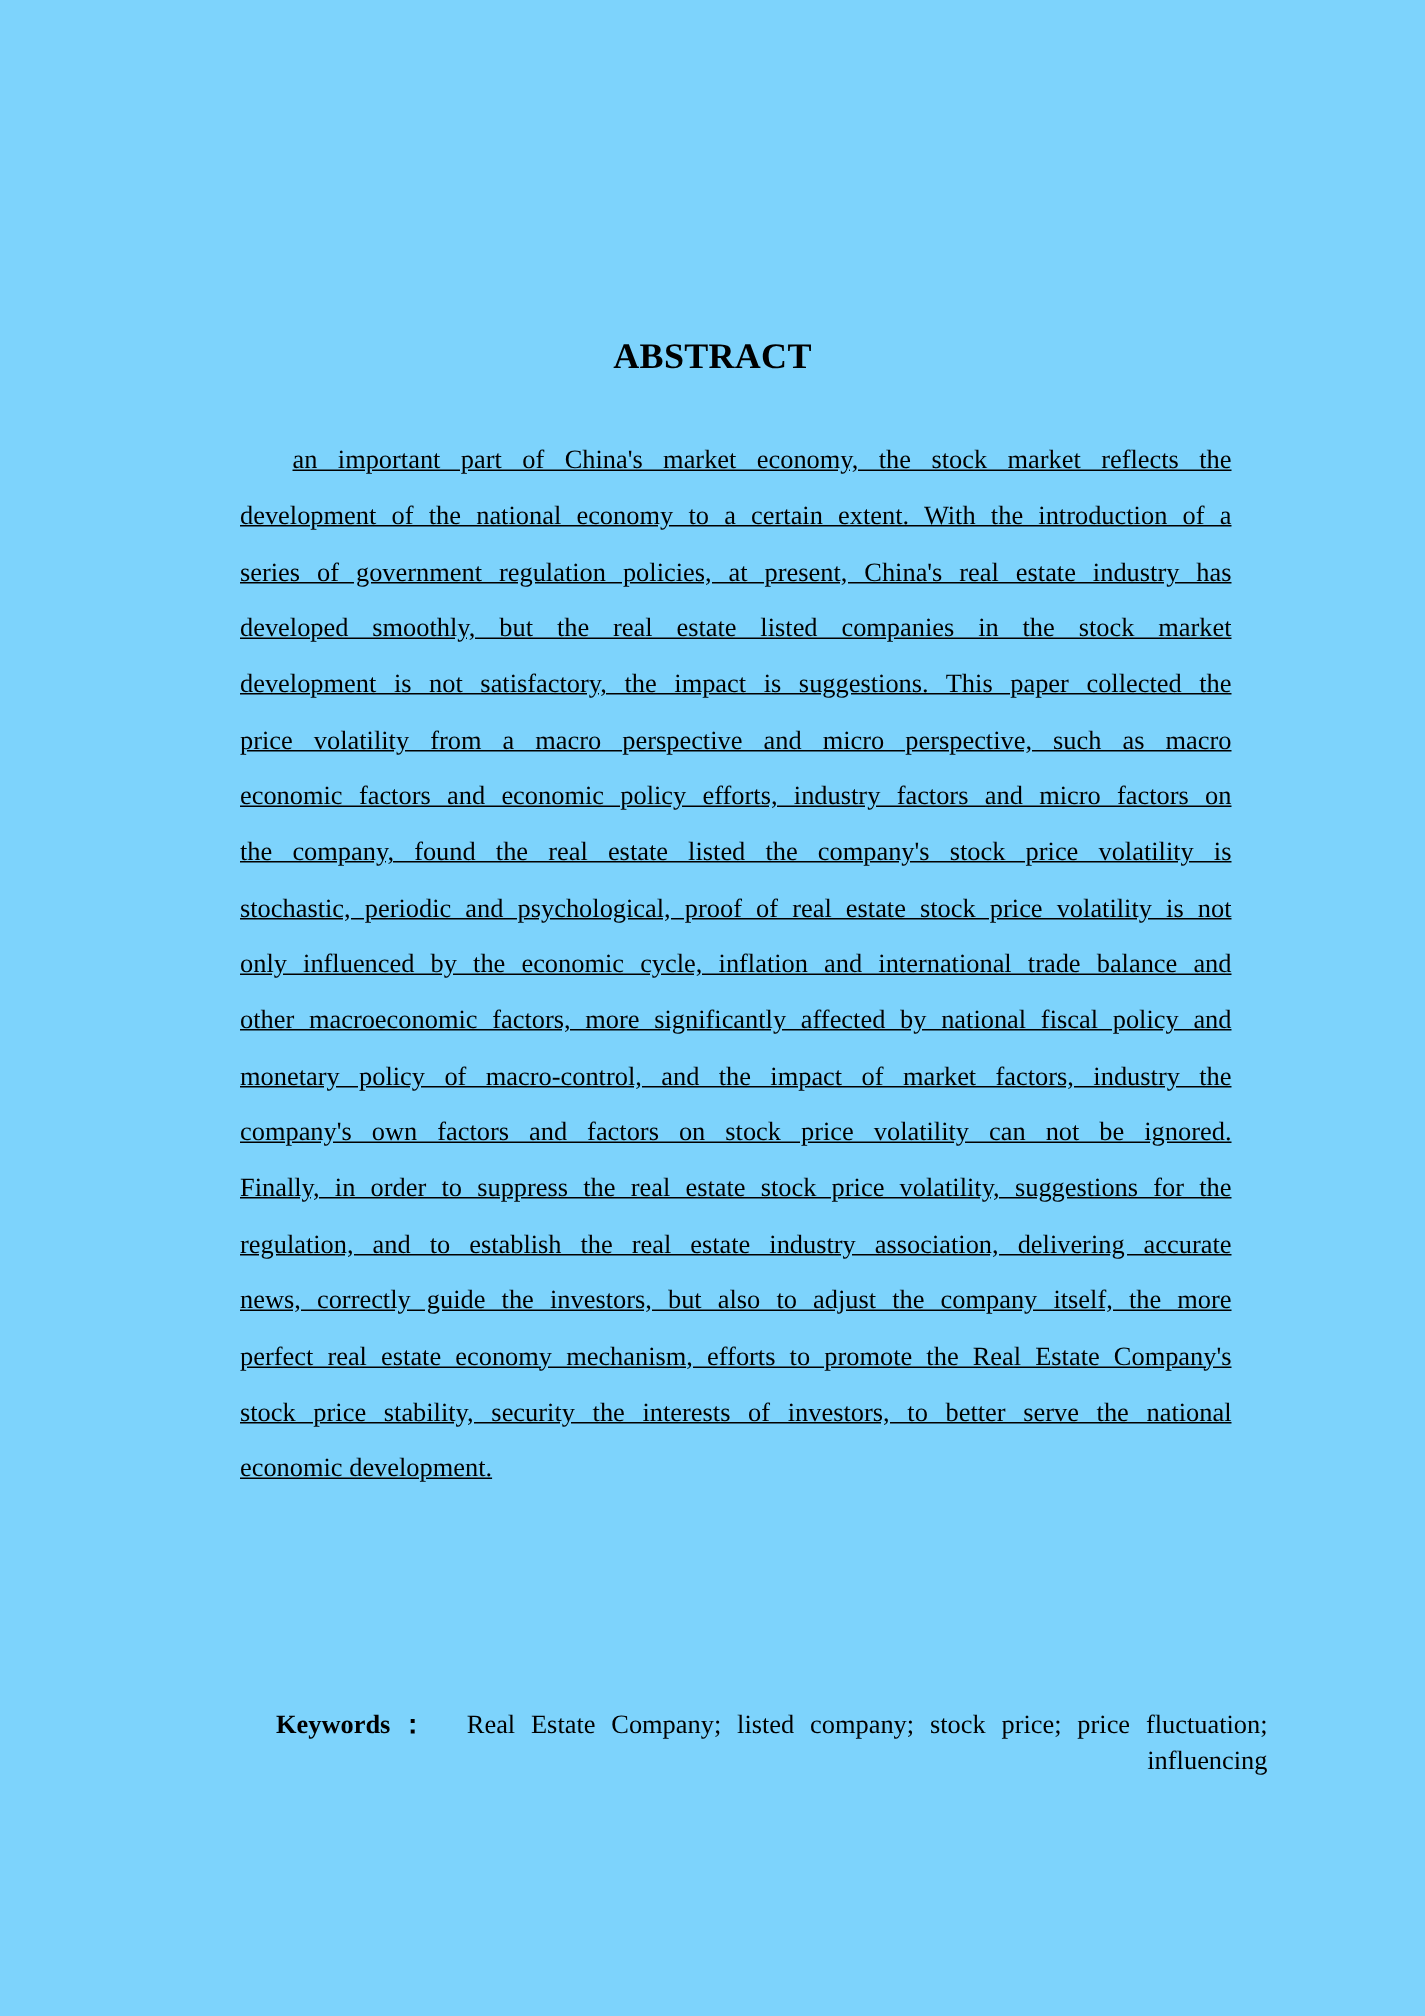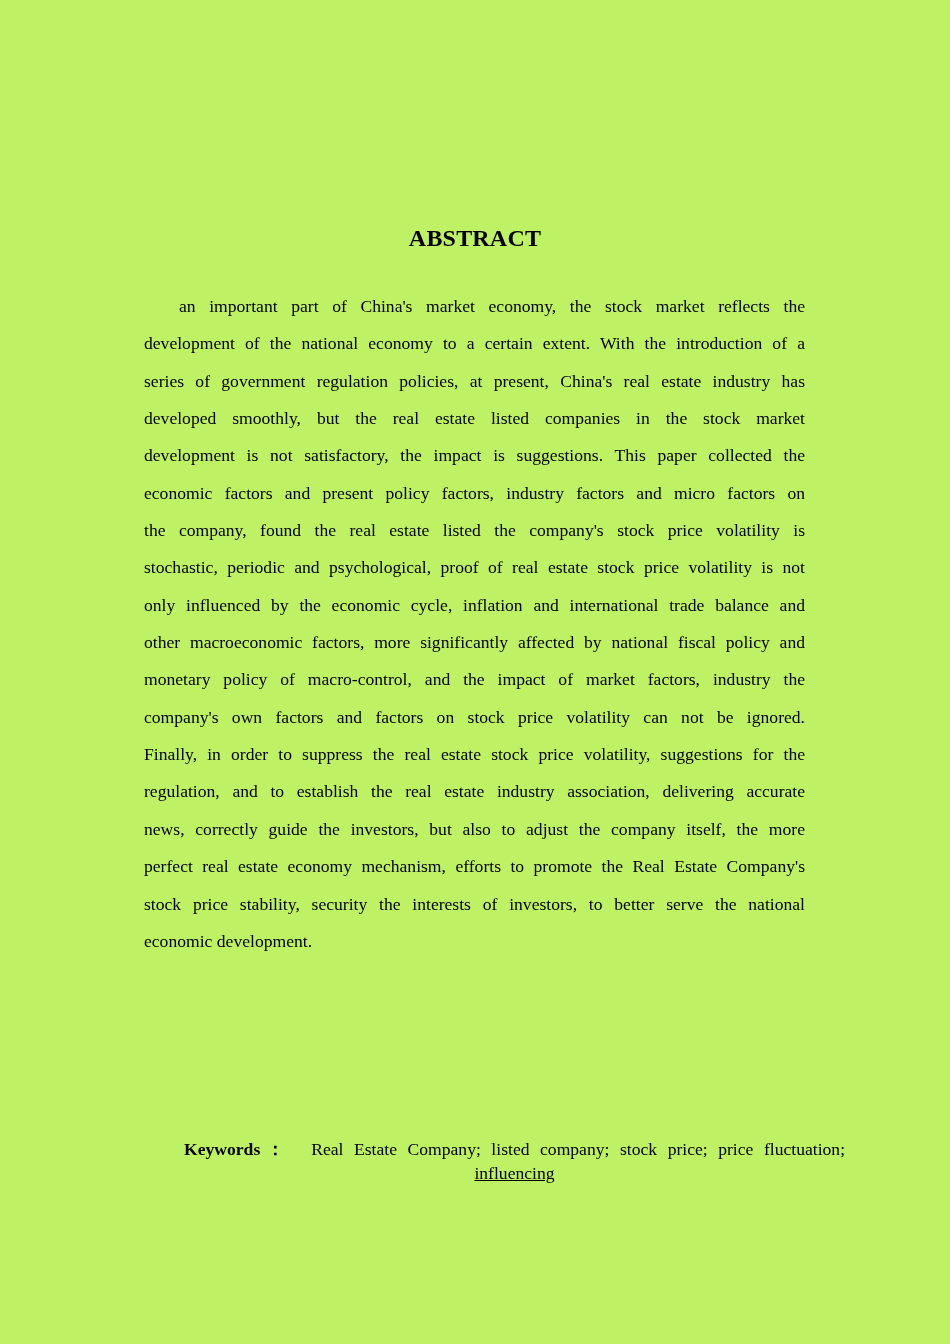--- a/index.html
+++ b/index.html
@@ -14,38 +14,39 @@
       overflow: hidden;
       font-family: "Liberation Serif", "DejaVu Serif", serif;
       color: #000000;
     }
     .page {
       position: absolute;
       left: 0;
       top: 0;
       width: 950px;
       height: 1344px;
-      background: #bef264;
+      background: #7dd3fc;
     }
     .title {
       position: absolute;
       left: 0;
       top: 222px;
       width: 950px;
       text-align: center;
       font-weight: bold;
       font-size: 24px;
       line-height: 32px;
       letter-spacing: 0.2px;
     }
     .abstract-body {
       position: absolute;
-      left: 144px;
+      left: 160px;
       top: 290px;
       width: 661px;
+      text-decoration: underline;
     }
     .line {
       display: block;
       height: 37.35px;
       line-height: 32px;
       font-size: 17.6px;
       text-align: justify;
       text-align-last: justify;
       white-space: nowrap;
       overflow: visible;
@@ -71,22 +72,21 @@
       line-height: 24px;
       margin-left: 40px;
     }
     .keywords .kw-line1 {
       display: block;
       text-align: justify;
       text-align-last: justify;
     }
     .keywords .kw-line2 {
       display: block;
-      text-align: center;
-      text-decoration: underline;
+      text-align: right;
     }
     .kw-label {
       font-weight: bold;
     }
   </style>
 </head>
 <body>
 
 <div class="page">
 
@@ -102,21 +102,24 @@
     <div class="line">
         <span class="txt">series of government regulation policies, at present, China's real estate industry has</span>
       </div>
     <div class="line">
         <span class="txt">developed smoothly, but the real estate listed companies in the stock market</span>
       </div>
     <div class="line">
         <span class="txt">development is not satisfactory, the impact is suggestions. This paper collected the</span>
       </div>
     <div class="line">
-        <span class="txt">economic factors and present policy factors, industry factors and micro factors on</span>
+        <span class="txt">price volatility from a macro perspective and micro perspective, such as macro</span>
+      </div>
+    <div class="line">
+        <span class="txt">economic factors and economic policy efforts, industry factors and micro factors on</span>
       </div>
     <div class="line">
         <span class="txt">the company, found the real estate listed the company's stock price volatility is</span>
       </div>
     <div class="line">
         <span class="txt">stochastic, periodic and psychological, proof of real estate stock price volatility is not</span>
       </div>
     <div class="line">
         <span class="txt">only influenced by the economic cycle, inflation and international trade balance and</span>
       </div>

